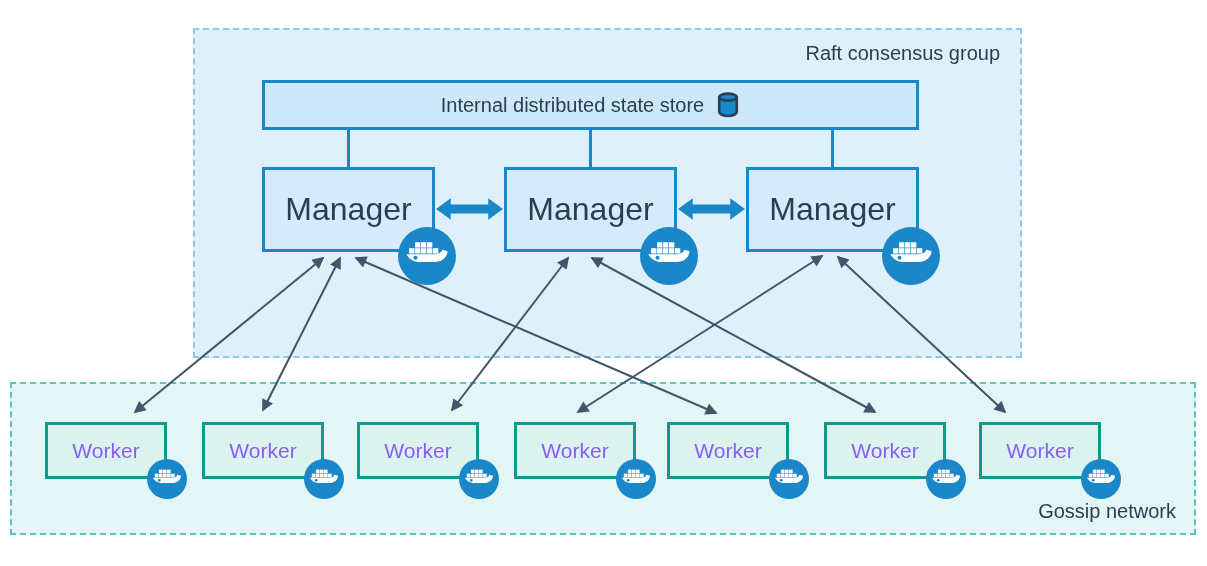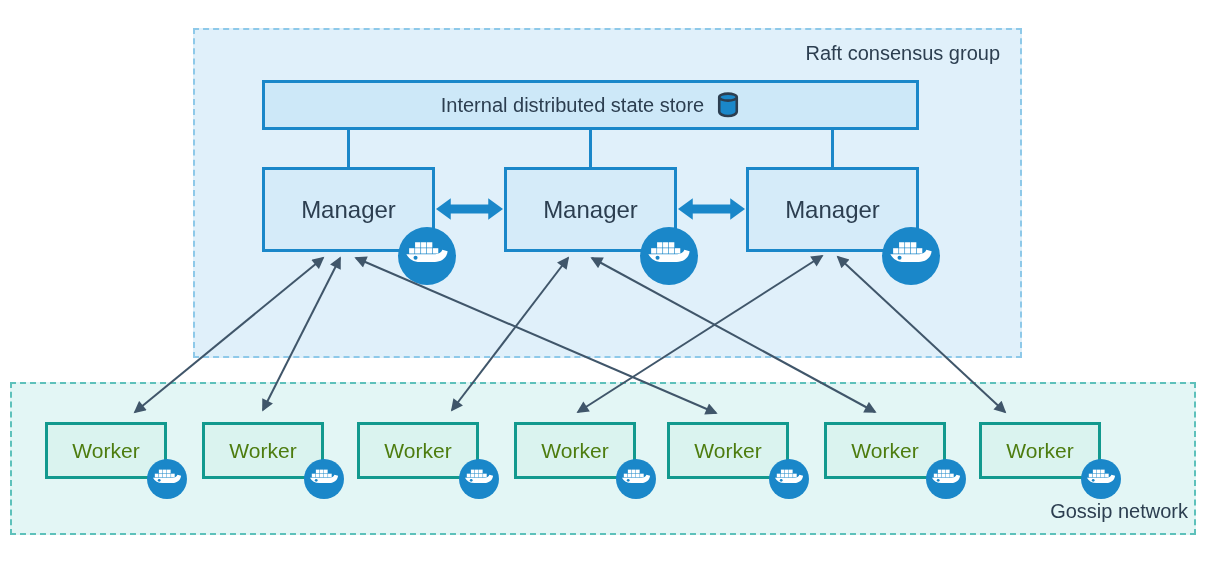--- a/index.html
+++ b/index.html
@@ -13,35 +13,35 @@
     background:#e0f0fa;border:2px dashed #8ec9e9;box-sizing:border-box;z-index:1;
   }
   .gossip-box{
     position:absolute;left:10px;top:382px;width:1186px;height:153px;
     background:#e3f6f5;border:2px dashed #5ec1bb;box-sizing:border-box;z-index:1;
   }
   .group-label{
     position:absolute;font-size:20px;color:#2c3e50;white-space:nowrap;
   }
   .raft-label{top:12px;right:20px;}
-  .gossip-label{bottom:10px;right:6px;margin-top:12px;}
+  .gossip-label{bottom:10px;right:18px;margin-top:12px;}
   
   .store-box{
     position:absolute;left:67px;top:50px;width:657px;height:50px;
     background:#cde8f8;border:3px solid #1a87c9;box-sizing:border-box;
     display:flex;align-items:center;justify-content:center;gap:12px;
   }
   .store-text{font-size:20px;color:#2c3e50;}
   
   .manager-box{
     position:absolute;top:137px;width:173px;height:85px;
     background:#d5ebf9;border:3px solid #1a87c9;box-sizing:border-box;
     display:flex;align-items:center;justify-content:center;
   }
-  .manager-box .label{font-size:24px;color:#2c3e50;}
+  .manager-box .label{font-size:32px;color:#2c3e50;}
   .m1{left:67px;} .m2{left:309px;} .m3{left:551px;}
   
   .vconn{position:absolute;top:97px;width:3px;height:40px;background:#1a87c9;}
   .vc1{left:152px;} .vc2{left:394px;} .vc3{left:636px;}
   
   .dbl-arrow{position:absolute;top:165px;width:69px;height:28px;}
   .da1{left:240px;} .da2{left:482px;}
   
   .docker-circle{
     position:absolute;border-radius:50%;background:#1a87c9;
@@ -49,21 +49,21 @@
   }
   .docker-mgr{width:58px;height:58px;top:197px;}
   .dm1{left:203px;} .dm2{left:445px;} .dm3{left:687px;}
   .docker-wkr{width:40px;height:40px;top:75px;}
   
   .worker-box{
     position:absolute;top:38px;width:122px;height:57px;
     background:#daf3ef;border:3px solid #12998e;box-sizing:border-box;
     display:flex;align-items:center;justify-content:center;
   }
-  .worker-box .label{font-size:21px;color:#4d7c0f;}
+  .worker-box .label{font-size:21px;color:#8b5cf6;}
   .w1{left:33px;} .w2{left:190px;} .w3{left:345px;} .w4{left:502px;}
   .w5{left:655px;} .w6{left:812px;} .w7{left:967px;}
   .wi1{left:135px;} .wi2{left:292px;} .wi3{left:447px;} .wi4{left:604px;}
   .wi5{left:757px;} .wi6{left:914px;} .wi7{left:1069px;}
   
   .edges-svg{position:absolute;left:0;top:0;width:1207px;height:566px;z-index:3;pointer-events:none;}
   .edges-svg line{stroke:#40566a;stroke-width:2;}
   .defs-hidden{position:absolute;width:0;height:0;overflow:hidden;}
 </style>
 </head>

